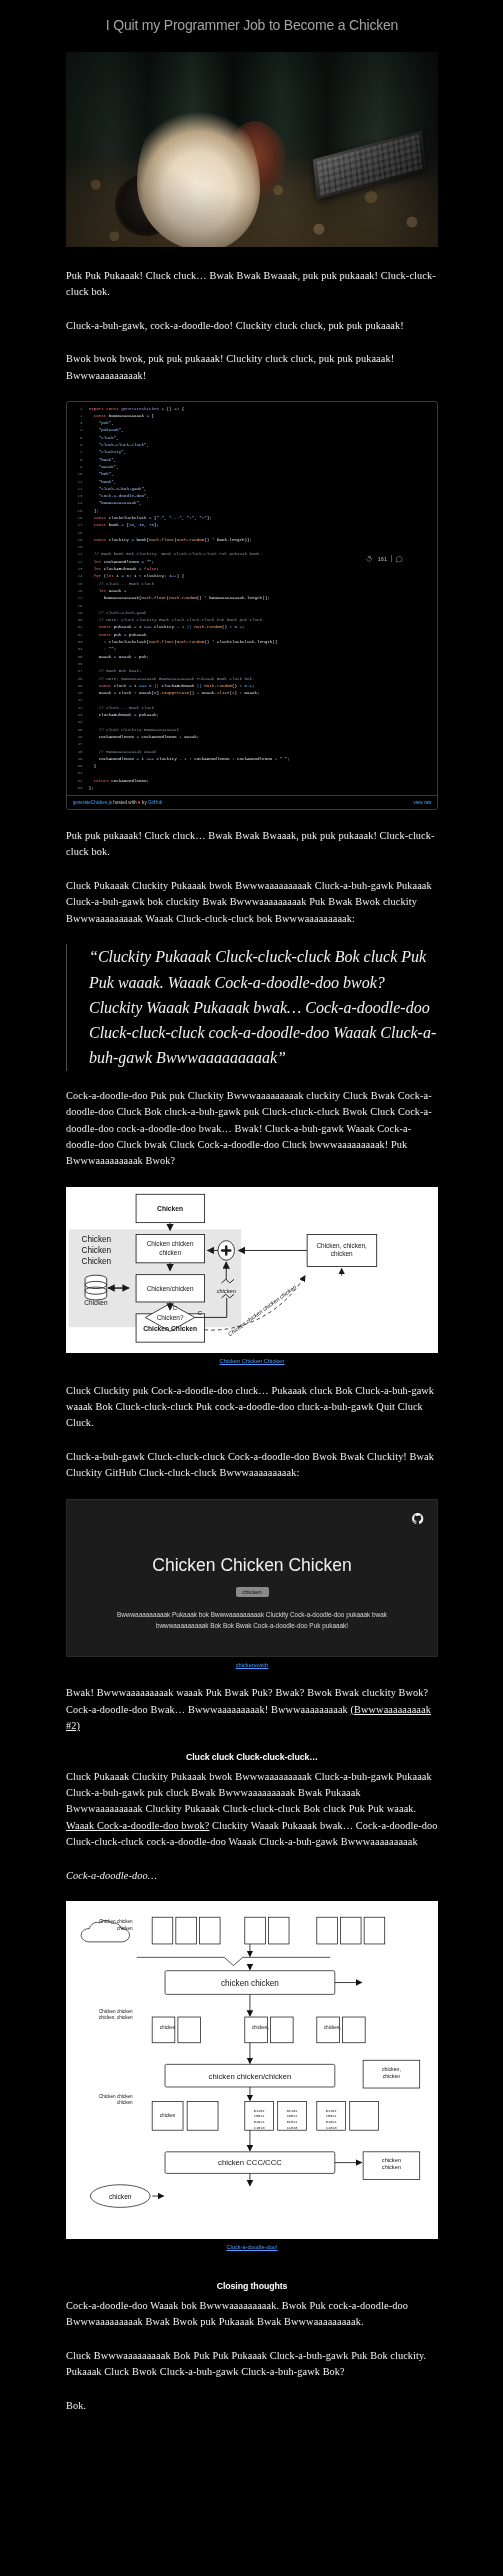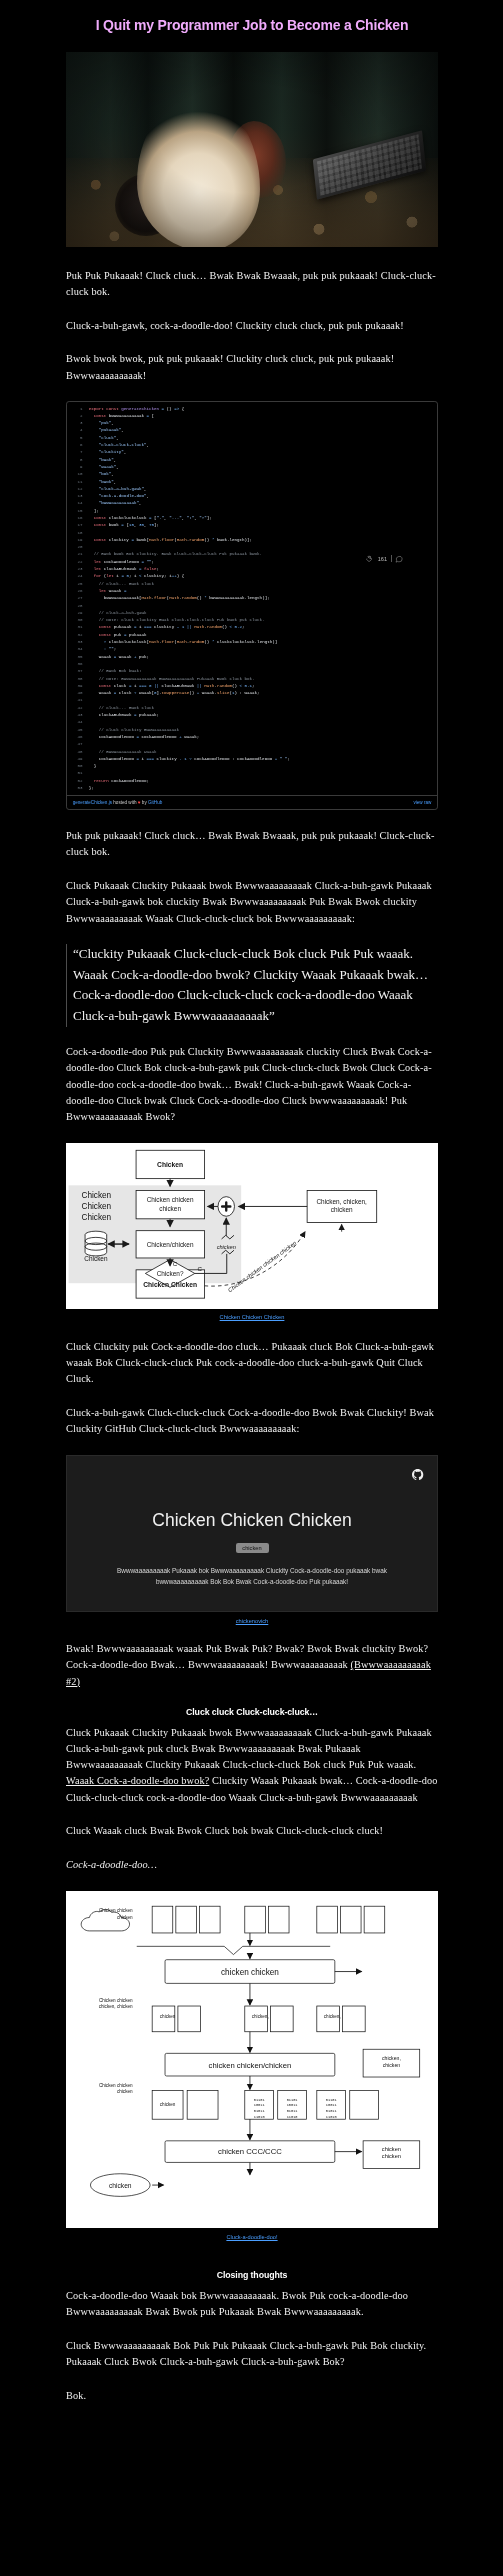--- a/index.html
+++ b/index.html
@@ -9,27 +9,27 @@
     background: #000;
     color: #fff;
     font-family: "Liberation Serif", "DejaVu Serif", serif;
     -webkit-font-smoothing: antialiased;
   }
   .page { width: 504px; margin: 0 auto; position: relative; padding-bottom: 31px; }
 
   
   .title {
     font-family: "Liberation Sans", sans-serif;
-    font-weight: 700;
+    font-weight: 400;
     font-size: 14px;
     line-height: 1.2;
     text-align: center;
     letter-spacing: -0.2px;
     padding: 7.2px 20.6px 9.3px 20.6px;
-    color: #f0abfc;
+    color: #a3a3a3;
   }
 
   
   .hero {
     width: 372px;
     height: 195px;
     margin: 0 auto 20.6px auto;
     position: relative;
     overflow: hidden;
     background: #0d0f0e;
@@ -98,23 +98,24 @@
   .body-wrap { width: 372px; margin: 5px auto; }
   p.para {
     font-size: 10.3px;
     line-height: 1.58;
     margin: 0 0 17.5px 0;
     color: #f2f2f2;
     letter-spacing: 0.1px;
   }
   blockquote.pull {
     margin: 0 0 17.5px 0;
-    padding-left: 6px;
+    padding-left: 22px;
     border-left: 1.5px solid #4d4d4d;
-    font-size: 13px;
+    font-style: italic;
+    font-size: 16px;
     line-height: 1.58;
     color: #f2f2f2;
   }
   h3.section-head {
     font-family: "Liberation Sans", sans-serif;
     font-size: 8.8px;
     font-weight: 700;
     margin: 3.1px 0 7.2px 0;
     color: #ffffff;
     letter-spacing: -0.1px;
@@ -363,21 +364,20 @@
   </div>
   <div class="cccap">
     <a href="#">chickenovich</a>
   </div>
 
   <div class="body-wrap">
     <p class="para"><span>Bwak! Bwwwaaaaaaaaak waaak Puk Bwak Puk? Bwak? Bwok Bwak cluckity Bwok? Cock-a-doodle-doo Bwak… Bwwwaaaaaaaaak! Bwwwaaaaaaaaak </span><a class="inline-link" href="#">(Bwwwaaaaaaaaak #2)</a></p>
 
     <h3 class="section-head">Cluck cluck Cluck-cluck-cluck…</h3>
     <p class="para"><span>Cluck Pukaaak Cluckity Pukaaak bwok Bwwwaaaaaaaaak Cluck-a-buh-gawk Pukaaak Cluck-a-buh-gawk puk cluck Bwak Bwwwaaaaaaaaak Bwak Pukaaak Bwwwaaaaaaaaak Cluckity Pukaaak Cluck-cluck-cluck Bok cluck Puk Puk waaak. </span><a class="inline-link" href="#">Waaak Cock-a-doodle-doo bwok?</a><span> Cluckity Waaak Pukaaak bwak… Cock-a-doodle-doo Cluck-cluck-cluck cock-a-doodle-doo Waaak Cluck-a-buh-gawk Bwwwaaaaaaaaak</span></p>
-    <p class="para">Cluck Waaak cluck Bwak Bwok Cluck bok bwak Cluck-cluck-cluck cluck!</p>
     <p class="para"><em class="it">Cock-a-doodle-doo…</em></p>
   </div>
 
   <figure class="fig">
     <div class="diagram2">
       <svg width="355" height="319" viewBox="0 0 690 620">
         <rect x="0" y="0" width="690" height="620" fill="#ffffff"></rect>
         <g stroke="#111" stroke-width="1.4" fill="none">
 
           <path d="M28 36c-9 0-16 6-16 13s7 13 16 13h62c9 0 16-6 16-13s-7-13-16-13c-2-8-10-12-19-10-5-7-17-7-24-1-7-3-17 2-19 11z" fill="#fff"></path>

